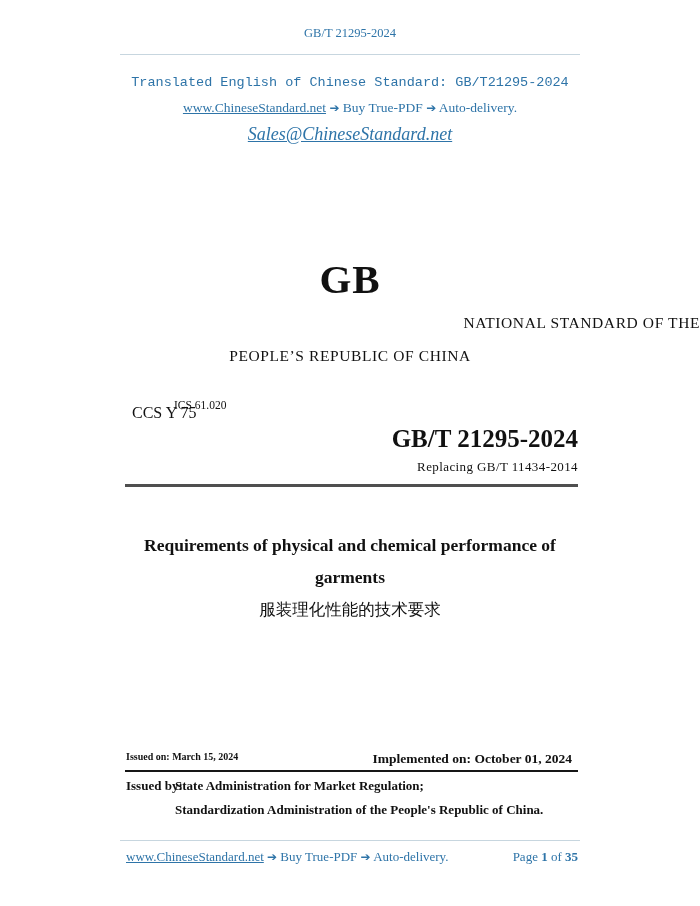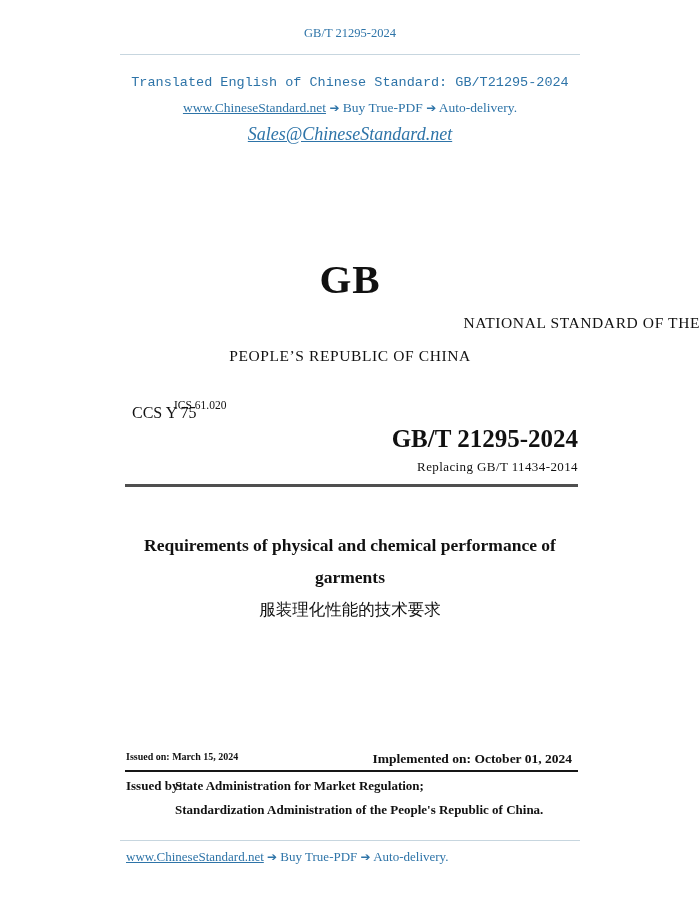--- a/index.html
+++ b/index.html
@@ -110,14 +110,20 @@
   <div class="abs ftr-rule"></div>
 
   <div class="abs ftr-left blue">
     <span class="link">www.ChineseStandard.net</span>
     <span class="arrow">➔</span>
     <span>Buy True-PDF</span>
     <span class="arrow">➔</span>
     <span>Auto-delivery.</span>
   </div>
 
+  <div class="abs ftr-right blue">
+    <span>Page</span>
+    <span class="b">1</span>
+    <span>of</span>
+    <span class="b">35</span>
+  </div>
 
 </div>
 
 </body></html>

